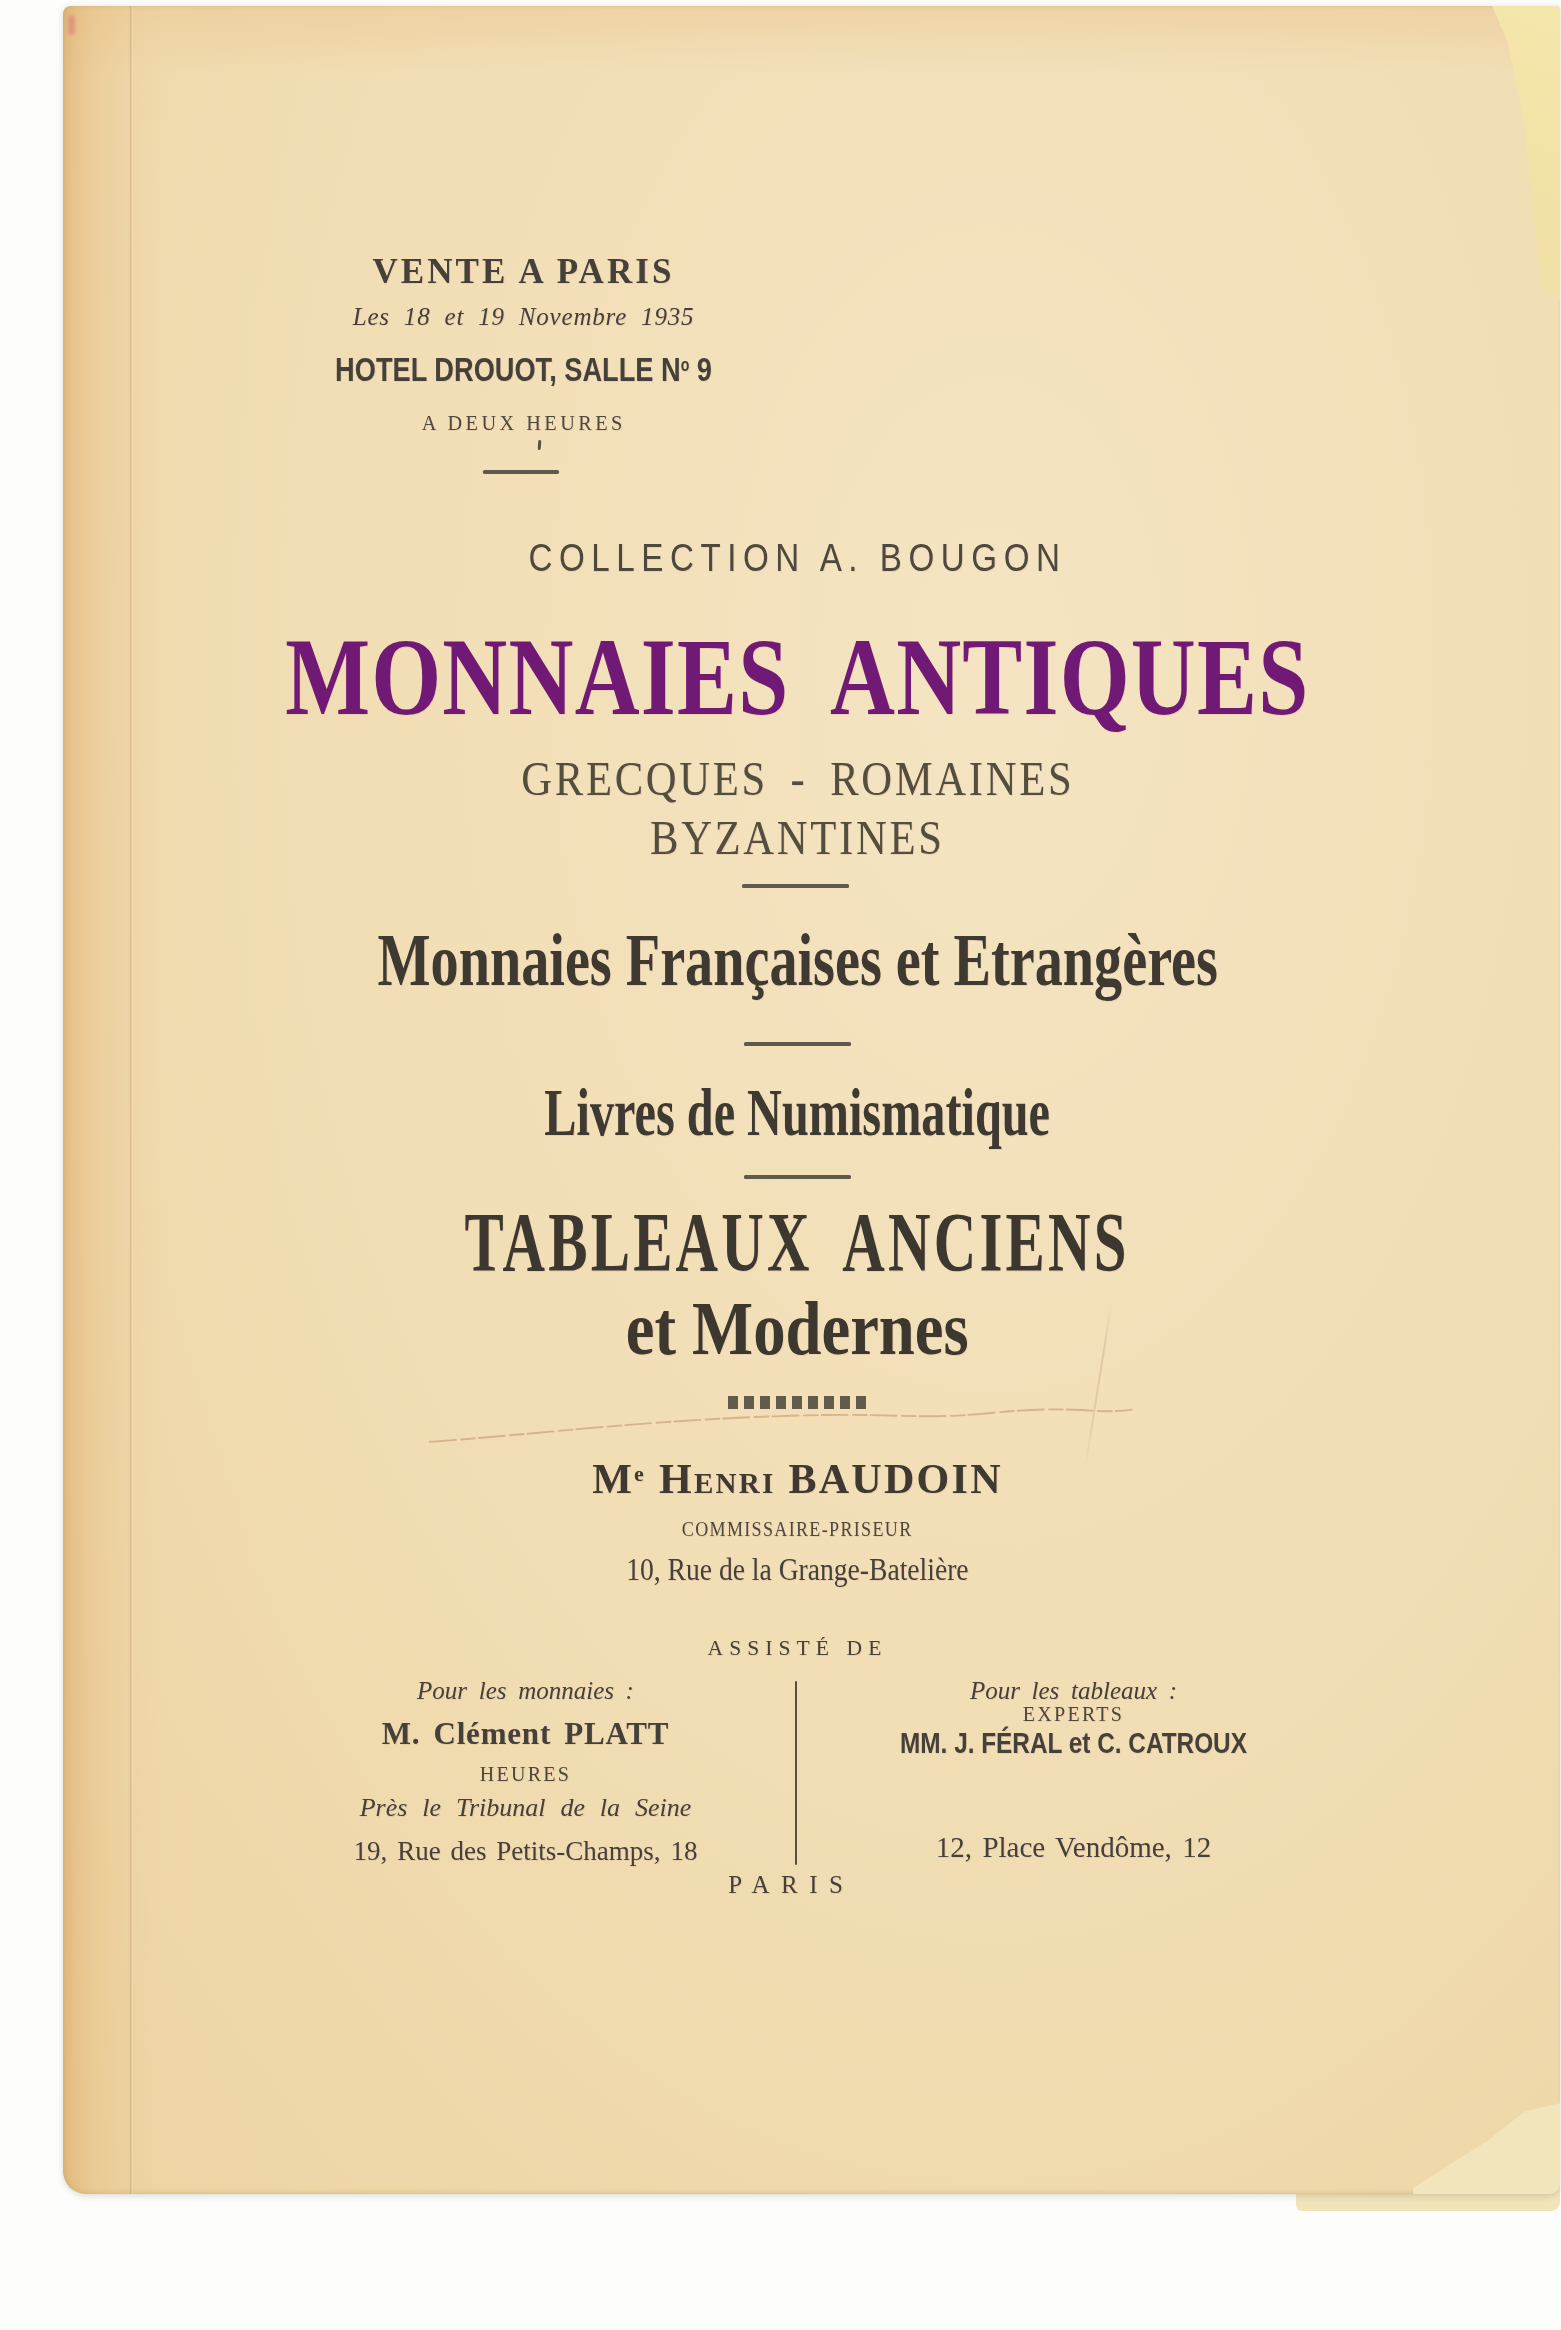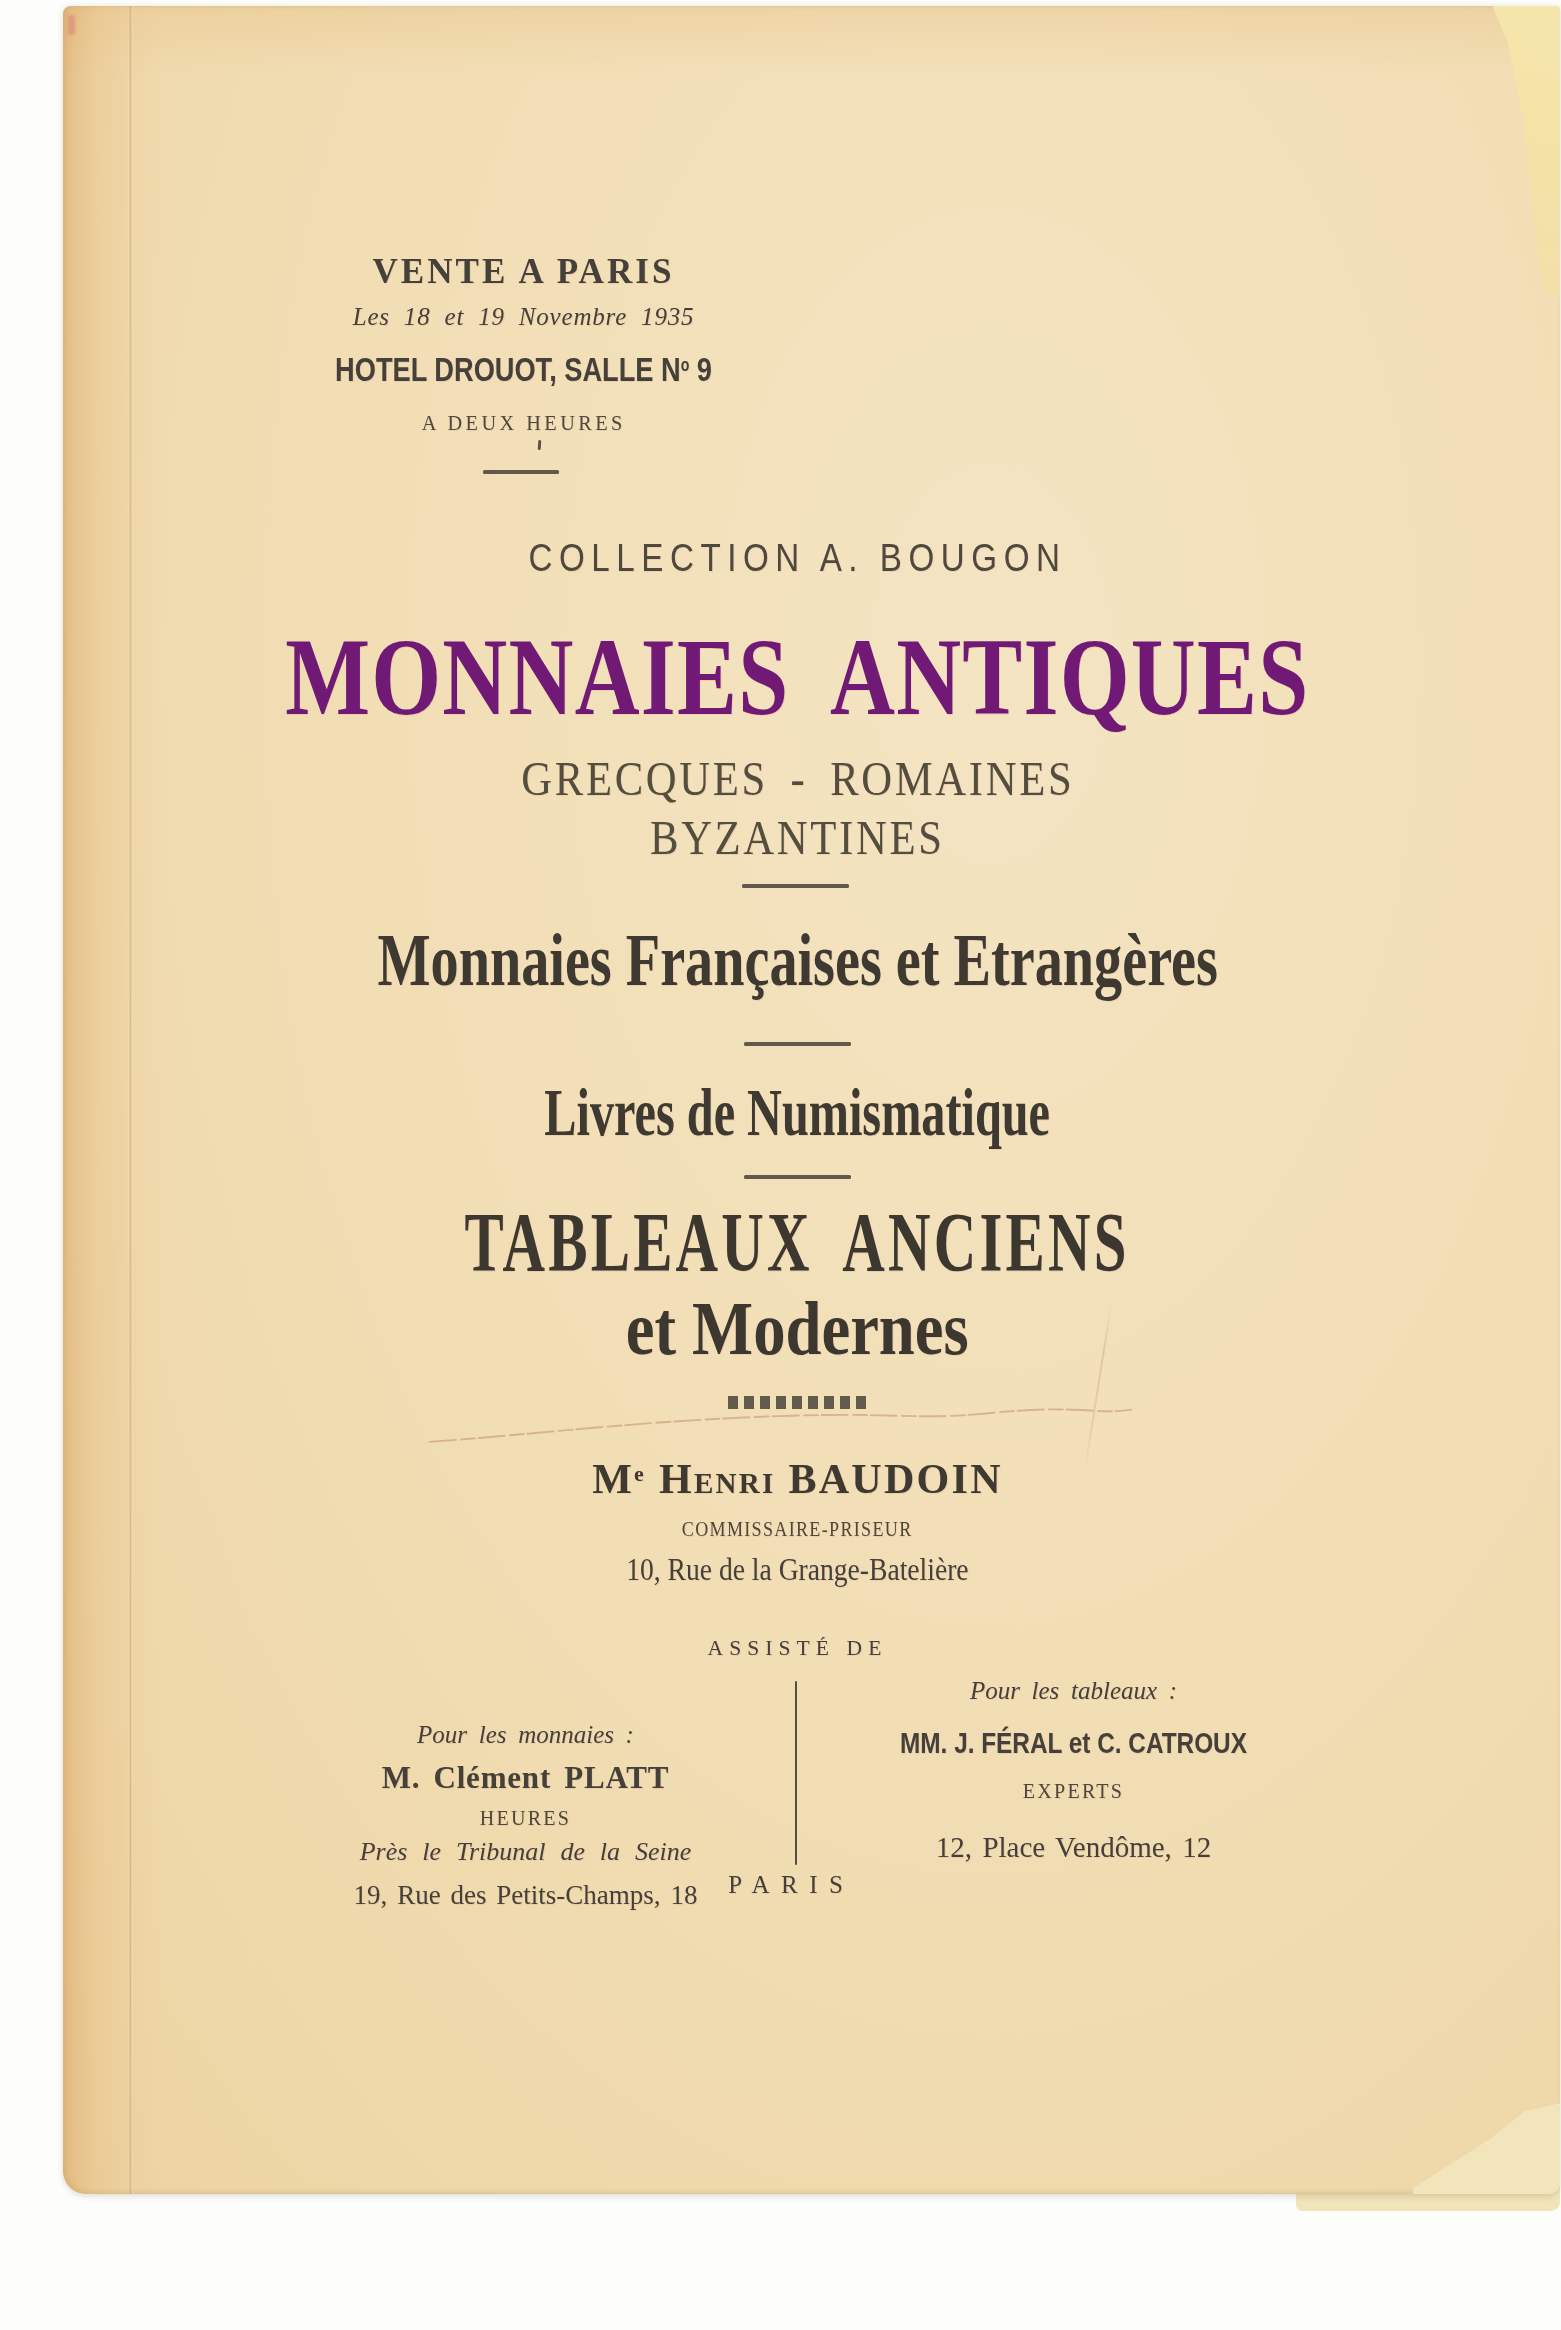--- a/index.html
+++ b/index.html
@@ -58,21 +58,21 @@
   }
   svg.squiggle{position:absolute;left:0;top:0;z-index:3;pointer-events:none;}
   
   .line{
     position:absolute;z-index:4;line-height:1;color:#45403a;
     text-align:center;white-space:nowrap;
     text-shadow:0.9px 0.8px 0 rgba(196,110,116,.16);
   }
   .c-main{left:138px;width:1319px;}
   .c-hdr{left:199px;width:649px;text-align:center;}
-  .c-left{left:257px;width:537px;margin-top:44px;}
+  .c-left{left:257px;width:537px;}
   .c-right{left:805px;width:537px;}
   .inner{display:inline-block;white-space:nowrap;}
   .sans{font-family:"Liberation Sans","DejaVu Sans",sans-serif;}
   .sc{font-variant:small-caps;}
   .sup{font-size:.52em;vertical-align:.55em;}
   .sx70{transform:scaleX(.70);} .sx72{transform:scaleX(.72);}
   .sx77{transform:scaleX(.77);} .sx80{transform:scaleX(.80);}
   .sx81{transform:scaleX(.81);} .sx84{transform:scaleX(.84);}
   .sx85{transform:scaleX(.85);} .sx87{transform:scaleX(.87);}
   .sx89{transform:scaleX(.89);} .sx90{transform:scaleX(.90);}
@@ -100,21 +100,21 @@
   #role{top:1519px;font-size:20px;letter-spacing:1.5px;color:#4e473c;}
   #addr{top:1554px;font-size:31px;}
   #assiste{top:1638px;font-size:21.5px;letter-spacing:6.1px;}
   #plHead{top:1678px;font-size:25px;font-style:italic;word-spacing:5.4px;}
   #plName{top:1718px;font-size:31px;font-weight:bold;letter-spacing:0.8px;word-spacing:4.6px;}
   #plTitle{top:1764px;font-size:20px;letter-spacing:2.3px;color:#4e473c;}
   #plLine1{top:1795px;font-size:26px;font-style:italic;word-spacing:8.4px;}
   #plLine2{top:1838px;font-size:27px;word-spacing:3.1px;}
   #tbHead{top:1678px;font-size:25px;font-style:italic;word-spacing:5.4px;}
   #tbName{top:1729px;font-size:29px;font-weight:bold;}
-  #tbTitle{top:1781px;font-size:20px;letter-spacing:2.3px;color:#4e473c;}
+  #tbTitle{top:1704px;font-size:20px;letter-spacing:2.3px;color:#4e473c;}
   #tbLine1{top:1833px;font-size:29px;word-spacing:3.1px;}
   #colDivider{position:absolute;left:795px;top:1681px;width:2.3px;height:184px;z-index:4;background:#564f42;border-radius:1.5px;}
   #paris{top:1872px;font-size:25px;letter-spacing:11.5px;margin-left:-6.1px;}
 </style>
 </head>
 <body>
 
 <div class="under-sheet"></div>
 
 <div class="page">

